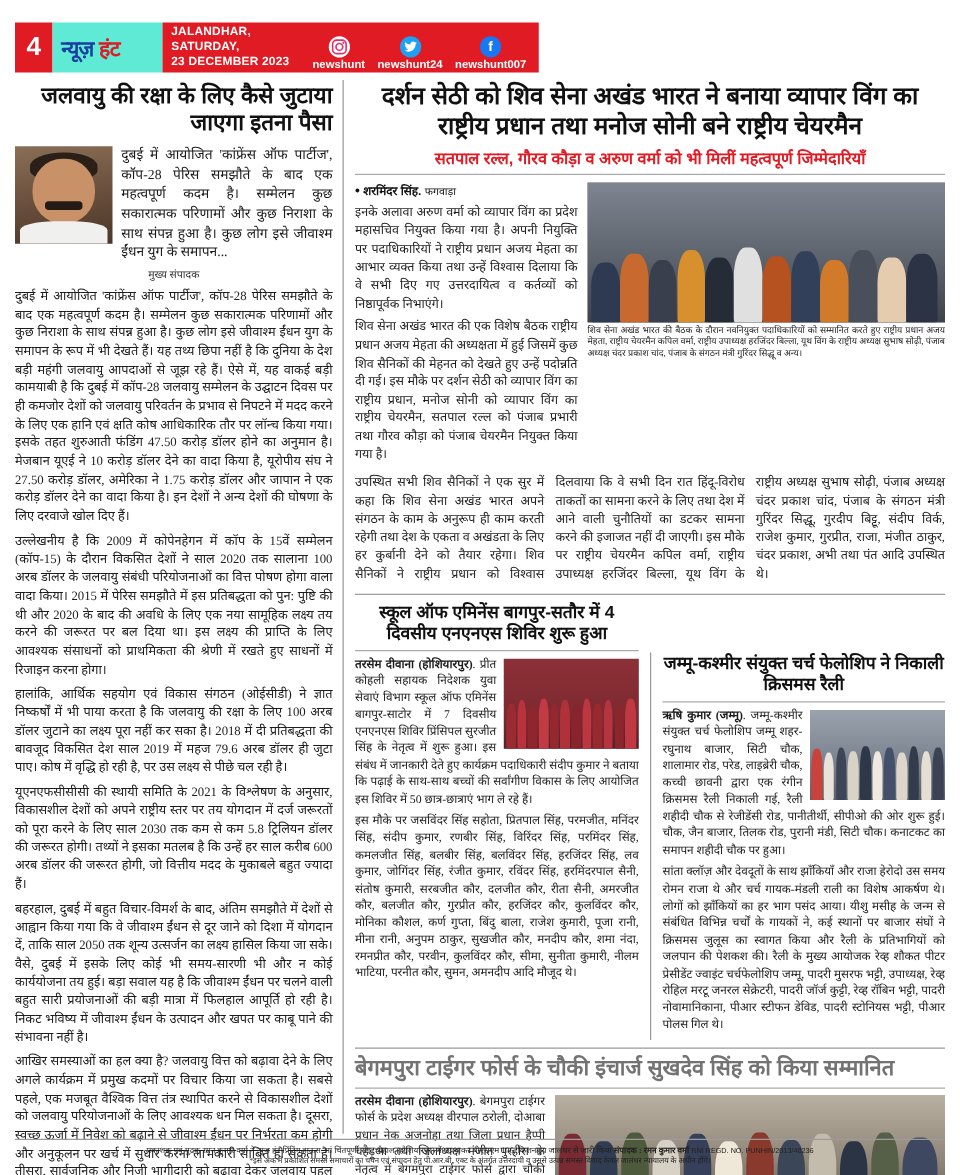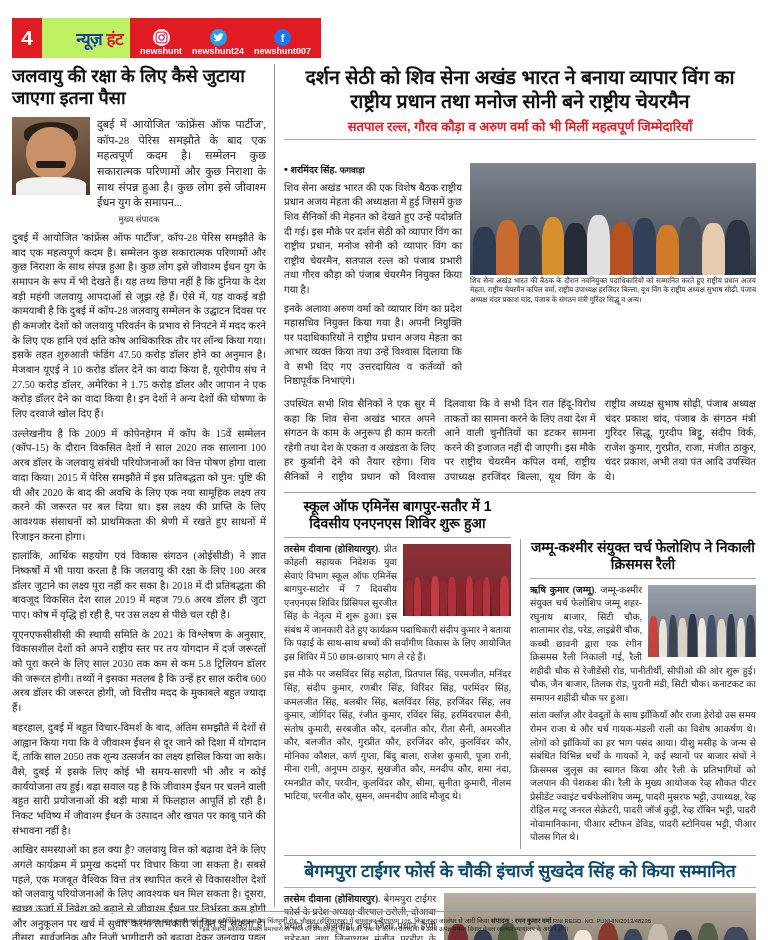--- a/index.html
+++ b/index.html
@@ -25,23 +25,23 @@
     height:40px;
     margin-bottom:6px;
   }
   .mh-pageno{
     background:#e01b24; color:#fff;
     width:30px; display:flex; align-items:center; justify-content:center;
     font-family:"Liberation Sans", sans-serif;
     font-weight:bold; font-size:21px;
   }
   .mh-logo{
-    background:#bef264;
+    background:#5eead4;
     padding:0 7px;
-    display:flex; align-items:center; justify-content:flex-end;
+    display:flex; align-items:center; justify-content:flex-start;
     min-width:74px;
   }
   .mh-logo-txt{
     font-family:"Liberation Sans", sans-serif;
     font-weight:bold; font-size:17px; letter-spacing:-0.5px;
     white-space:nowrap;
   }
   .mh-logo-txt .b{color:#1a3fa0;}
   .mh-logo-txt .r{color:#e01b24;}
   .mh-date{
@@ -94,21 +94,21 @@
     box-sizing:border-box;
     display:flex; flex-direction:column;
   }
 
   
   .edit-head{
     font-family:"Liberation Sans", sans-serif;
     font-weight:bold;
     font-size:18px;
     line-height:1.2;
-    text-align:left;
+    text-align:right;
     color:#111;
     margin:2px 0 8px 0;
   }
   .edit-top{display:flex; gap:7px; align-items:flex-start;}
   .edit-photo{
     width:78px;height:78px;flex:0 0 78px;
     background:linear-gradient(170deg,#8a6f57 0%,#6e5340 45%,#4b3628 100%);
     position:relative; overflow:hidden;
   }
   .edit-photo .face{
@@ -164,33 +164,33 @@
     text-align:center;
     color:#111;
     margin:1px 0 3px 0;
   }
   .lead-sub{
     font-family:"Liberation Sans", sans-serif;
     font-weight:bold;
     font-size:13px;
     text-align:center;
     color:#e01b24;
-    margin-bottom:23px;
+    margin-bottom:6px;
     border-bottom:1.2px solid #aaa;
     padding-bottom:4px;
   }
   .lead-wrap{display:flex; gap:8px;}
   .lead-textcol{width:178px; flex:0 0 178px;}
   .byline{
     font-family:"Liberation Sans", sans-serif;
     font-size:9.5px; font-weight:bold; color:#111;
     margin-bottom:5px;
   }
   .byline .bullet{color:#111; font-size:11px;}
-  .byline .city{font-weight:bold; font-size:8.5px;}
+  .byline .city{font-weight:normal; font-size:8.5px;}
   .lead-textcol p, .lead-below p{
     margin:0 0 4px 0;
     font-size:10px; line-height:1.46; text-align:justify; color:#1c1c1c;
   }
   .lead-imgcol{flex:1; display:flex; flex-direction:column;}
   .photo{
     width:100%;
     position:relative;
     overflow:hidden;
     background:#6d6f74;
@@ -230,22 +230,21 @@
   .mid-float{
     float:right; width:108px; margin:1px 0 3px 6px;
   }
 
   
   .bot-head{
     font-family:"Liberation Sans", sans-serif;
     font-weight:bold;
     font-size:17.5px;
     line-height:1.25;
-    text-align:center;
-    color:#0c4a6e;
+    color:#737373;
     margin:0 0 5px 0;
     padding-bottom:4px;
     border-bottom:1.2px solid #aaa;
   }
   .bot-wrap{display:flex; gap:8px;}
   .bot-textcol{width:152px; flex:0 0 152px;}
   .bot-textcol p, .bot-below p{
     margin:0 0 4px 0;
     font-size:9.4px; line-height:1.44; text-align:justify; color:#1c1c1c;
   }
@@ -269,20 +268,24 @@
 
 <div class="page">
 
   <div class="masthead">
     <div class="mh-pageno">4</div>
     <div class="mh-logo">
       <span class="mh-logo-txt">
         <span class="b">न्यूज़</span>
         <span class="r">हंट</span>
       </span>
+    </div>
+    <div class="mh-date">
+      <span>JALANDHAR, SATURDAY,</span>
+      <span>23 DECEMBER 2023</span>
     </div>
     <div class="mh-social">
       <div class="soc">
         <span class="soc-ic ig">
           <svg width="13" height="13" viewBox="0 0 24 24">
               <rect x="2" y="2" width="20" height="20" rx="6" fill="none" stroke="#e1306c" stroke-width="2.4"></rect>
               <circle cx="12" cy="12" r="5" fill="none" stroke="#e1306c" stroke-width="2.4"></circle>
               <circle cx="18" cy="6" r="1.6" fill="#e1306c"></circle>
             </svg>
         </span>
@@ -336,22 +339,22 @@
         <div class="lead-head">दर्शन सेठी को शिव सेना अखंड भारत ने बनाया व्यापार विंग का राष्ट्रीय प्रधान तथा मनोज सोनी बने राष्ट्रीय चेयरमैन</div>
         <div class="lead-sub">सतपाल रल्ल, गौरव कौड़ा व अरुण वर्मा को भी मिलीं महत्वपूर्ण जिम्मेदारियाँ</div>
 
         <div class="lead-wrap">
           <div class="lead-textcol">
             <div class="byline">
               <span class="bullet">•</span>
               <span>शरमिंदर सिंह</span><span>.</span>
               <span class="city">फगवाड़ा</span>
             </div>
+            <p>इनके अलावा अरुण वर्मा को व्यापार विंग का प्रदेश महासचिव नियुक्त किया गया है। अपनी नियुक्ति पर पदाधिकारियों ने राष्ट्रीय प्रधान अजय मेहता का आभार व्यक्त किया तथा उन्हें विश्वास दिलाया कि वे सभी दिए गए उत्तरदायित्व व कर्तव्यों को निष्ठापूर्वक निभाएंगे।</p>
             <p>शिव सेना अखंड भारत की एक विशेष बैठक राष्ट्रीय प्रधान अजय मेहता की अध्यक्षता में हुई जिसमें कुछ शिव सैनिकों की मेहनत को देखते हुए उन्हें पदोन्नति दी गई। इस मौके पर दर्शन सेठी को व्यापार विंग का राष्ट्रीय प्रधान, मनोज सोनी को व्यापार विंग का राष्ट्रीय चेयरमैन, सतपाल रल्ल को पंजाब प्रभारी तथा गौरव कौड़ा को पंजाब चेयरमैन नियुक्त किया गया है।</p>
-            <p>इनके अलावा अरुण वर्मा को व्यापार विंग का प्रदेश महासचिव नियुक्त किया गया है। अपनी नियुक्ति पर पदाधिकारियों ने राष्ट्रीय प्रधान अजय मेहता का आभार व्यक्त किया तथा उन्हें विश्वास दिलाया कि वे सभी दिए गए उत्तरदायित्व व कर्तव्यों को निष्ठापूर्वक निभाएंगे।</p>
           </div>
 
           <div class="lead-imgcol">
             <div class="photo" style="height:112px">
               <div class="sky"></div>
               <div class="ppl">
                 <i style="left:1%;width:8%;height:58%;background:#2e3a52"></i>
                 <i style="left:9%;width:8%;height:66%;background:#c8692f"></i>
                 <i style="left:17%;width:8%;height:60%;background:#3a3f4d"></i>
                 <i style="left:25%;width:8%;height:70%;background:#d8902f"></i>
@@ -374,21 +377,21 @@
             <p>उपस्थित सभी शिव सैनिकों ने एक सुर में कहा कि शिव सेना अखंड भारत अपने संगठन के काम के अनुरूप ही काम करती रहेगी तथा देश के एकता व अखंडता के लिए हर कुर्बानी देने को तैयार रहेगा। शिव सैनिकों ने राष्ट्रीय प्रधान को विश्वास दिलवाया कि वे सभी दिन रात हिंदू-विरोध ताकतों का सामना करने के लिए तथा देश में आने वाली चुनौतियों का डटकर सामना करने की इजाजत नहीं दी जाएगी। इस मौके पर राष्ट्रीय चेयरमैन कपिल वर्मा, राष्ट्रीय उपाध्यक्ष हरजिंदर बिल्ला, यूथ विंग के राष्ट्रीय अध्यक्ष सुभाष सोढ़ी, पंजाब अध्यक्ष चंदर प्रकाश चांद, पंजाब के संगठन मंत्री गुरिंदर सिद्धू, गुरदीप बिट्टू, संदीप विर्क, राजेश कुमार, गुरप्रीत, राजा, मंजीत ठाकुर, चंदर प्रकाश, अभी तथा पंत आदि उपस्थित थे।</p>
           </div>
         </div>
       </div>
 
       <hr class="hr-thin">
 
       <div class="mid">
 
         <div class="mid-col first">
-          <div class="mid-head">स्कूल ऑफ एमिनेंस बागपुर-सतौर में 1 दिवसीय एनएनएस शिविर शुरू हुआ</div>
+          <div class="mid-head">स्कूल ऑफ एमिनेंस बागपुर-सतौर में 4 दिवसीय एनएनएस शिविर शुरू हुआ</div>
           <div class="mid-float">
             <div class="photo" style="height:72px">
               <div class="sky" style="background:linear-gradient(180deg,#8d3038 0%,#7d2a30 60%,#55202a 100%)"></div>
               <div class="ppl" style="height:62%">
                 <i style="left:2%;width:7%;height:80%;background:#9b2b33"></i>
                 <i style="left:10%;width:7%;height:86%;background:#b8333c"></i>
                 <i style="left:18%;width:7%;height:78%;background:#8f262e"></i>
                 <i style="left:26%;width:7%;height:88%;background:#c23a44"></i>
                 <i style="left:34%;width:7%;height:80%;background:#93282f"></i>
                 <i style="left:42%;width:7%;height:86%;background:#b03139"></i>

